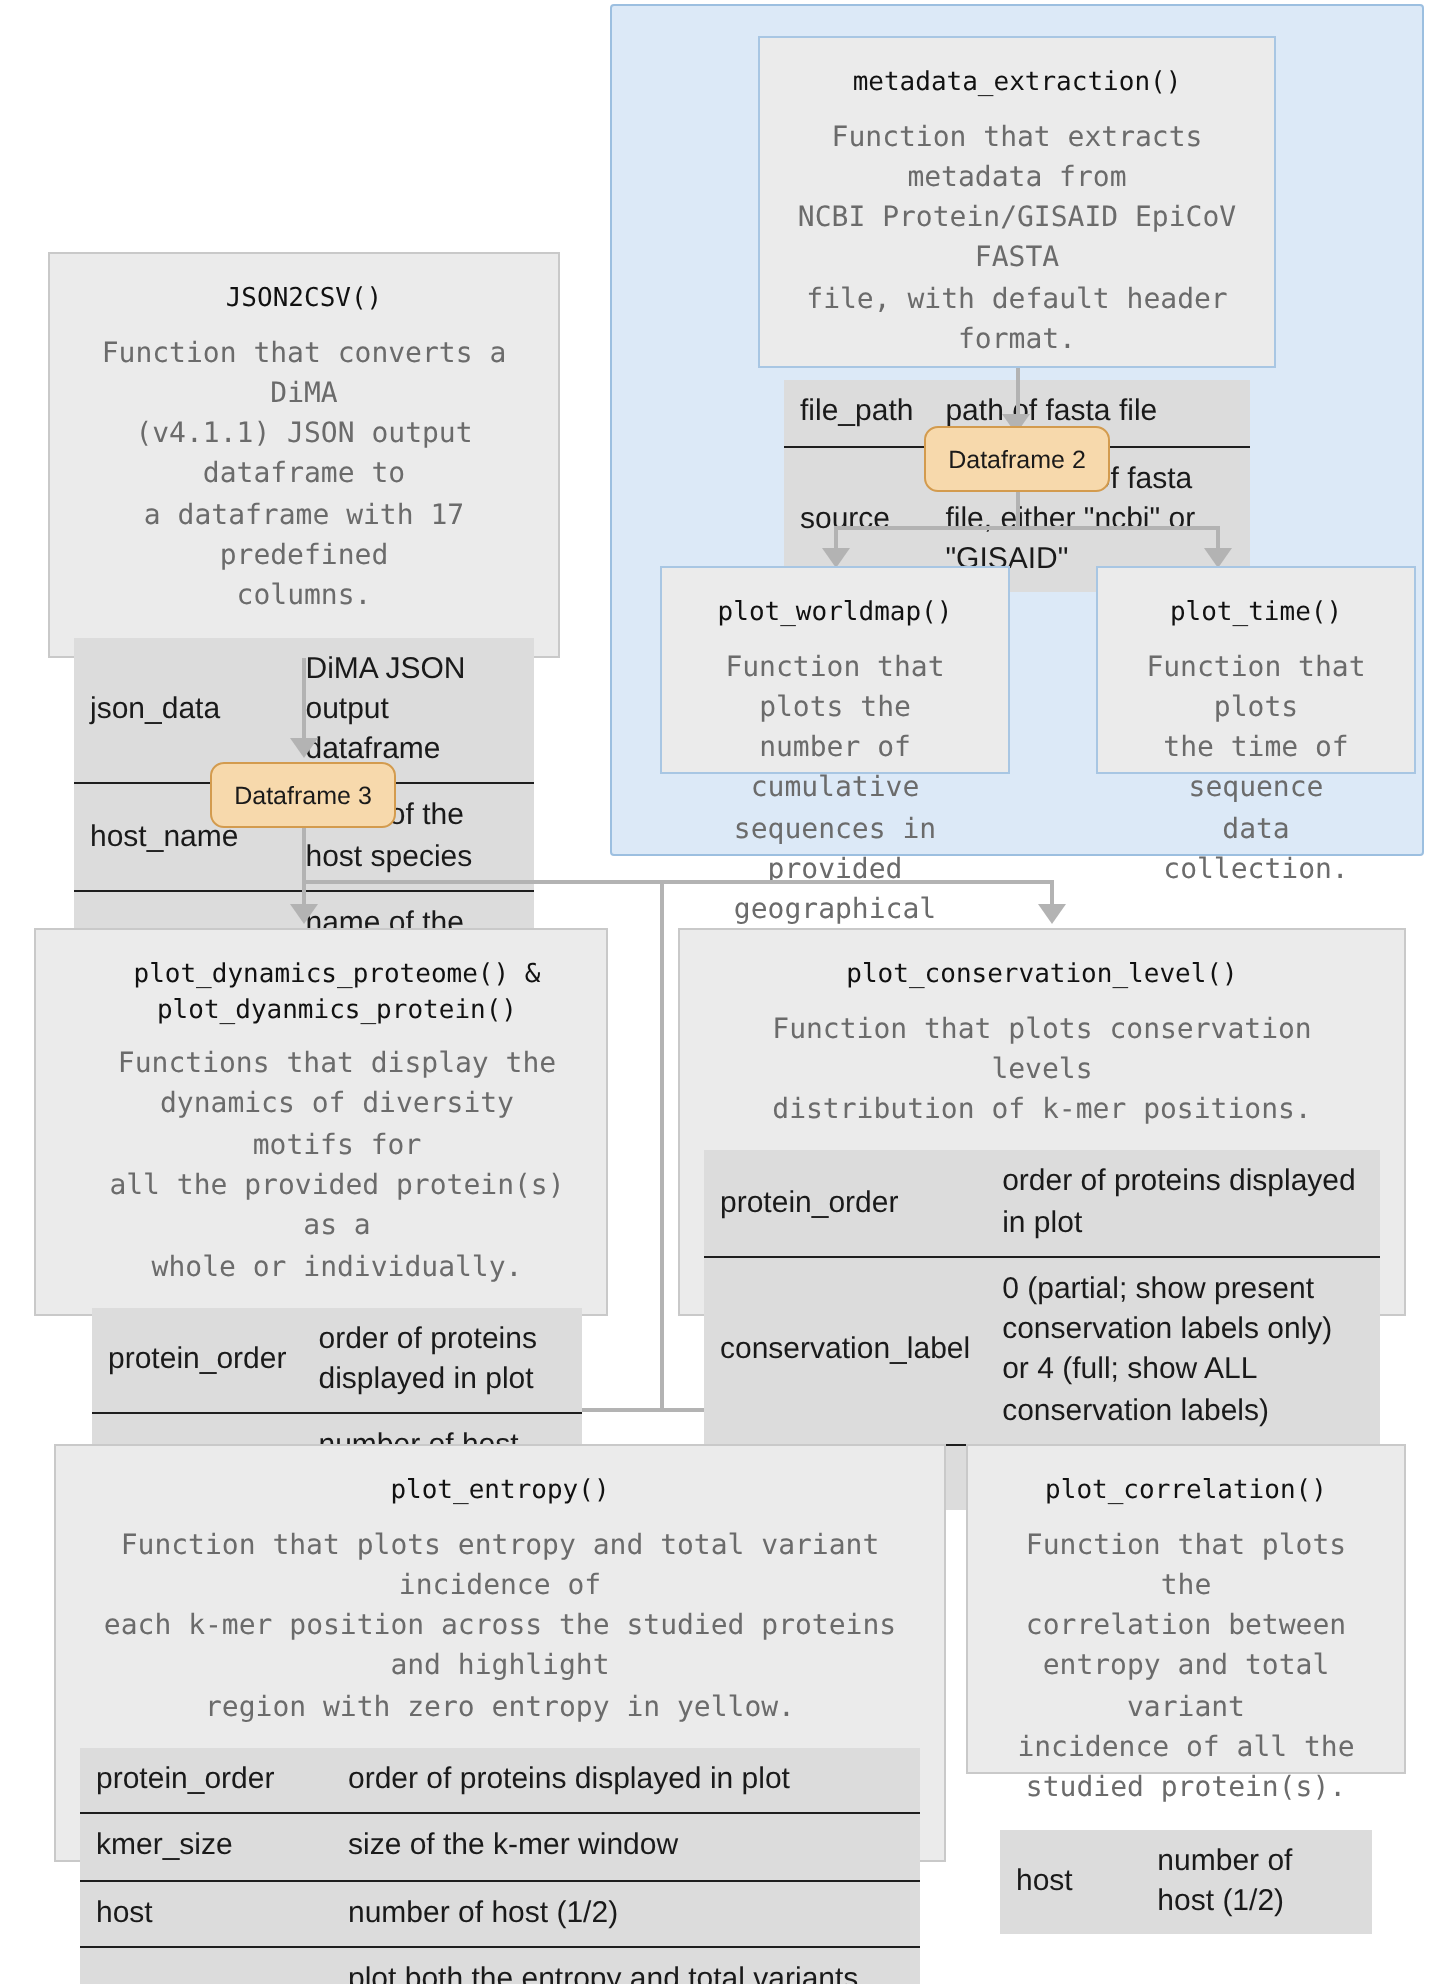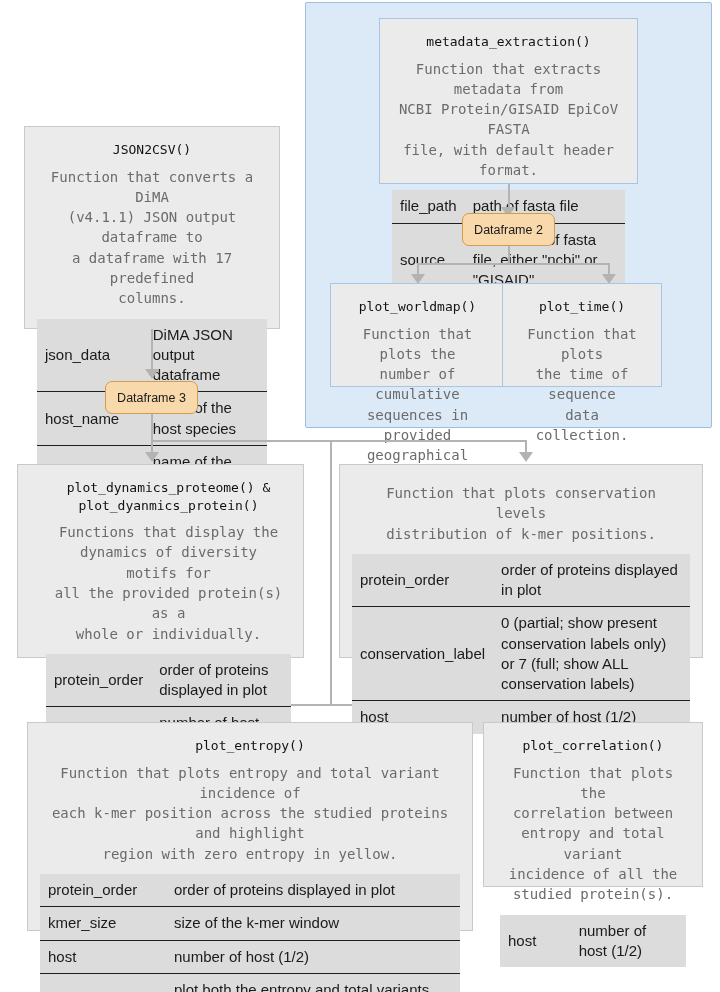--- a/index.html
+++ b/index.html
@@ -150,21 +150,21 @@
   <div class="arrow" style="left:602px; top:274px;"></div>
 
   <div class="card blue-edge" style="left:330px; top:283px; width:175px; height:104px;">
     <div class="card-title">plot_worldmap()</div>
     <div class="card-desc" style="margin-left:0;margin-right:0;">Function that plots the
 number of cumulative
 sequences in provided
 geographical region(s).</div>
   </div>
 
-  <div class="card blue-edge" style="left:502px; top:283px; width:160px; height:104px;">
+  <div class="card blue-edge" style="left:548px; top:283px; width:160px; height:104px;">
     <div class="card-title">plot_time()</div>
     <div class="card-desc" style="margin-left:0;margin-right:0;">Function that plots
 the time of sequence
 data collection.</div>
   </div>
 
   <div class="card" style="left:24px; top:126px; width:256px; height:203px;">
     <div class="card-title">JSON2CSV()</div>
     <div class="card-desc">Function that converts a DiMA
 (v4.1.1) JSON output dataframe to
@@ -223,31 +223,32 @@
       </tr>
       <tr>
         <td class="pname">host</td>
         <td class="pdesc">number of host (1/2)</td>
       </tr>
     </tbody>
       </table>
   </div>
 
   <div class="card" style="left:339px; top:464px; width:364px; height:194px;">
+    <div class="card-title">plot_conservation_level()</div>
     <div class="card-desc">Function that plots conservation levels
 distribution of k-mer positions.</div>
     <table class="params wide">
       <tbody>
           <tr>
         <td class="pname">protein_order</td>
         <td class="pdesc">order of proteins displayed in plot</td>
       </tr>
       <tr>
         <td class="pname">conservation_label</td>
-        <td class="pdesc">0 (partial; show present conservation labels only) or 7 (full; show ALL conservation labels)</td>
+        <td class="pdesc">0 (partial; show present conservation labels only) or 4 (full; show ALL conservation labels)</td>
       </tr>
       <tr>
         <td class="pname">host</td>
         <td class="pdesc">number of host (1/2)</td>
       </tr>
     </tbody>
       </table>
   </div>
 
   <div class="card" style="left:27px; top:722px; width:446px; height:209px;">

